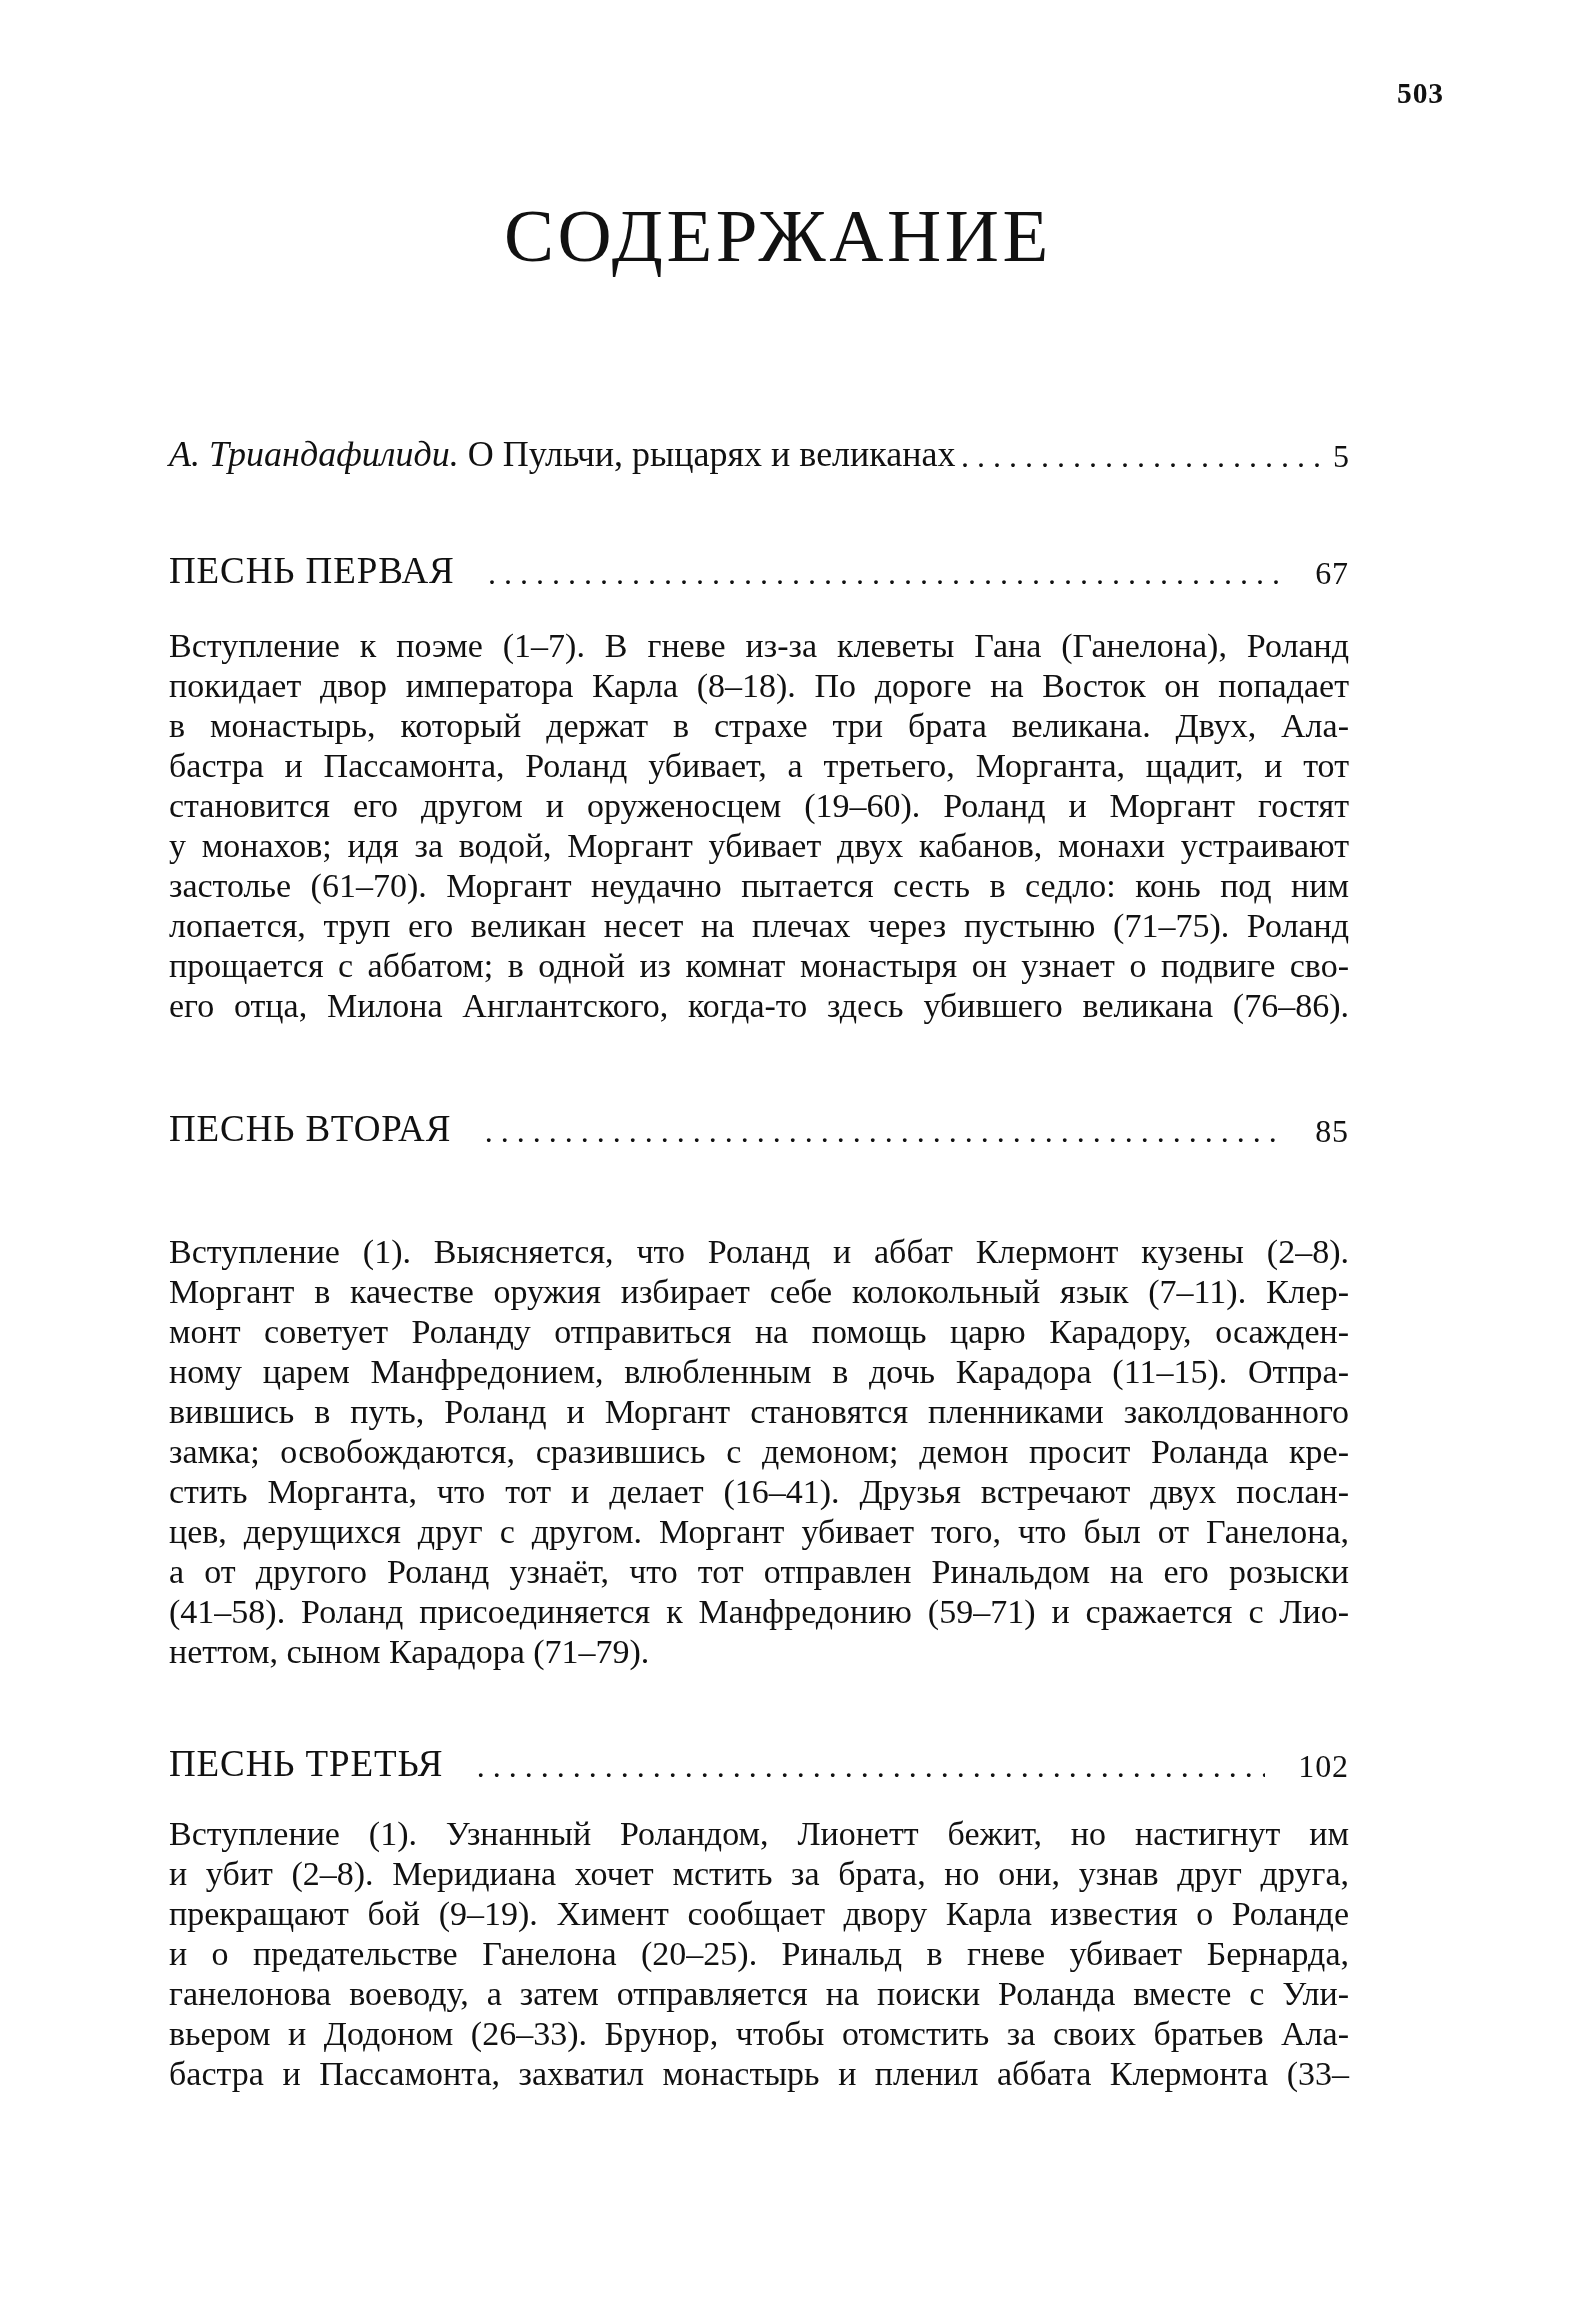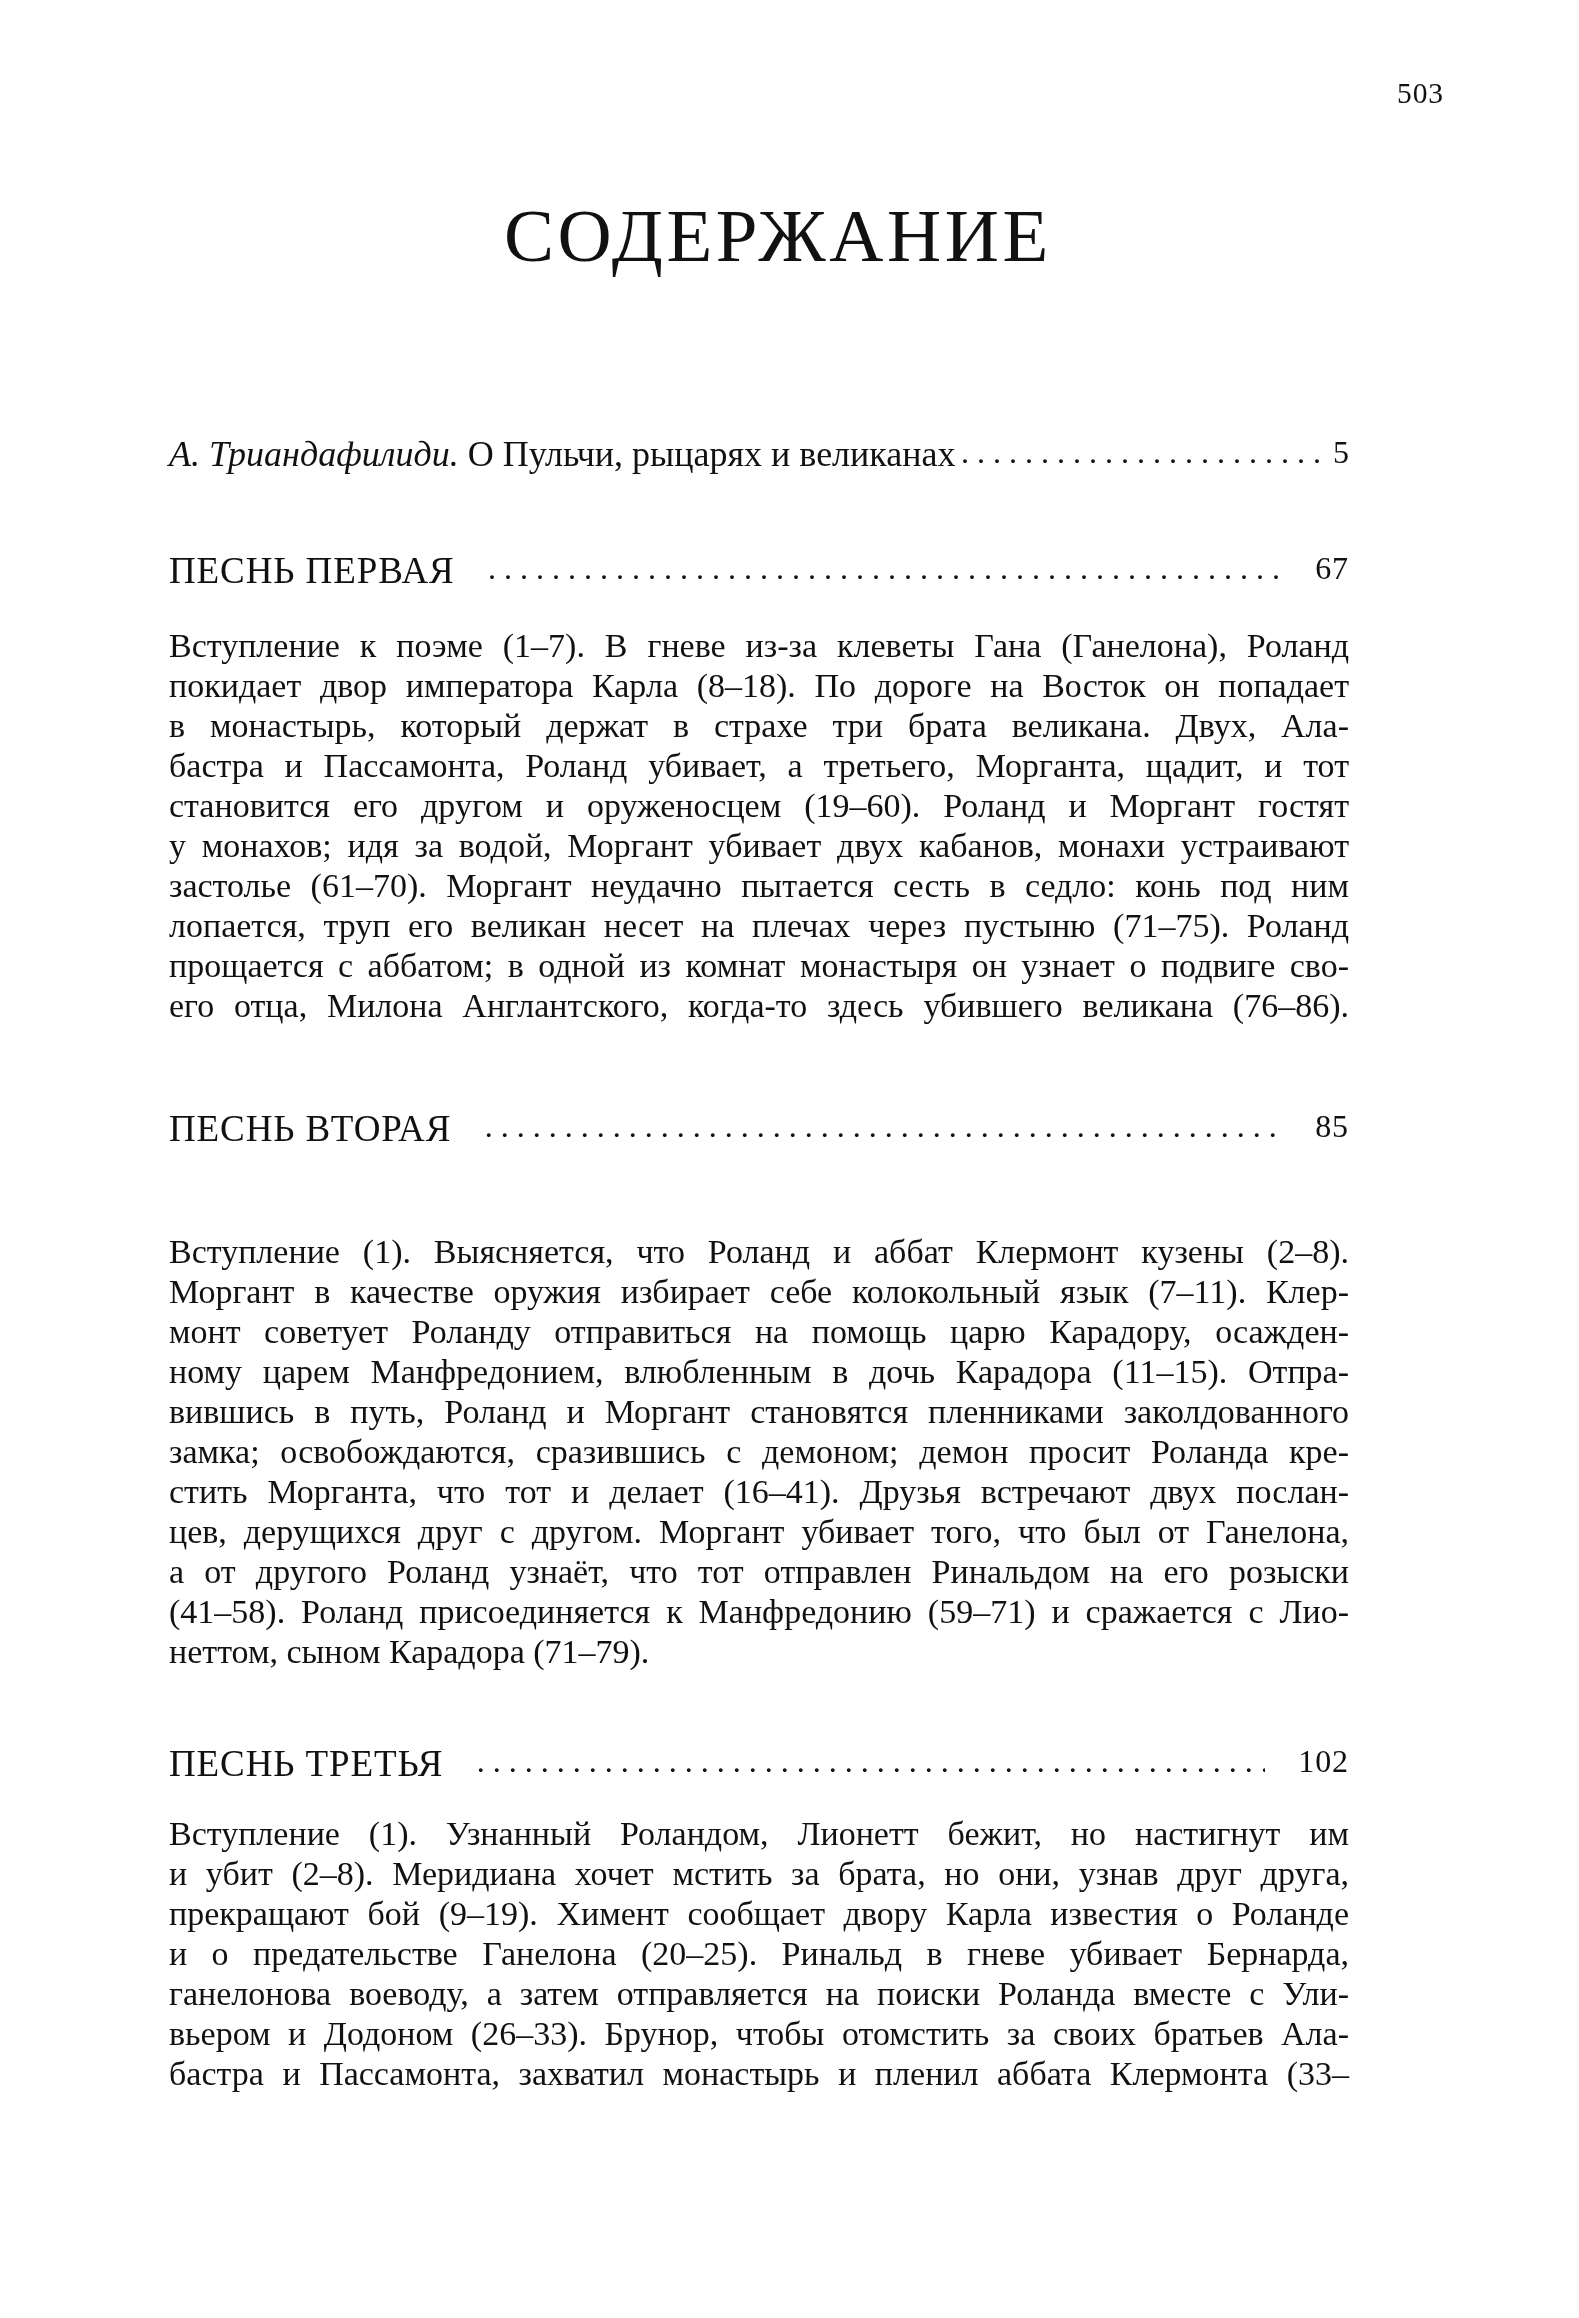--- a/index.html
+++ b/index.html
@@ -3,31 +3,31 @@
   <meta charset="utf-8">
   <style>
     html, body { margin: 0; padding: 0; background: #ffffff; }
     body {
       width: 1580px; height: 2319px; position: relative; overflow: hidden;
       font-family: "Liberation Serif", "DejaVu Serif", serif;
       color: #111111;
     }
     .page-number {
       position: absolute; top: 77px; right: 136px;
-      font-size: 29.5px; font-weight: normal; letter-spacing: 0.9px;
+      font-size: 29.5px; font-weight: bold; letter-spacing: 0.9px;
     }
     .title {
       position: absolute; top: 198px; left: 0; width: 1556px;
       text-align: center; font-size: 75px; letter-spacing: 3.6px;
       font-weight: normal; line-height: 1;
     }
     .content { position: absolute; left: 169px; width: 1180px; top: 0; }
     .toc-line {
       position: absolute; left: 0; width: 1180px;
-      display: flex; align-items: flex-start; font-size: 36px; line-height: 1;
+      display: flex; align-items: flex-end; font-size: 36px; line-height: 1;
       white-space: nowrap;
     }
     .toc-line .label { flex: 0 0 auto; }
     .toc-line .dots {
       flex: 1 1 auto; overflow: hidden; margin: 0 5.4px;
       letter-spacing: 7.1px; font-size: 32px;
     }
     .toc-line .dots::before {
       content: ". . . . . . . . . . . . . . . . . . . . . . . . . . . . . . . . . . . . . . . . . . . . . . . . . . . . . . . . . . . . . . . . . . . . . . . . . . . . . . . . . . . . . . . . . . . . . . . . . . . . .";
       letter-spacing: 0;

